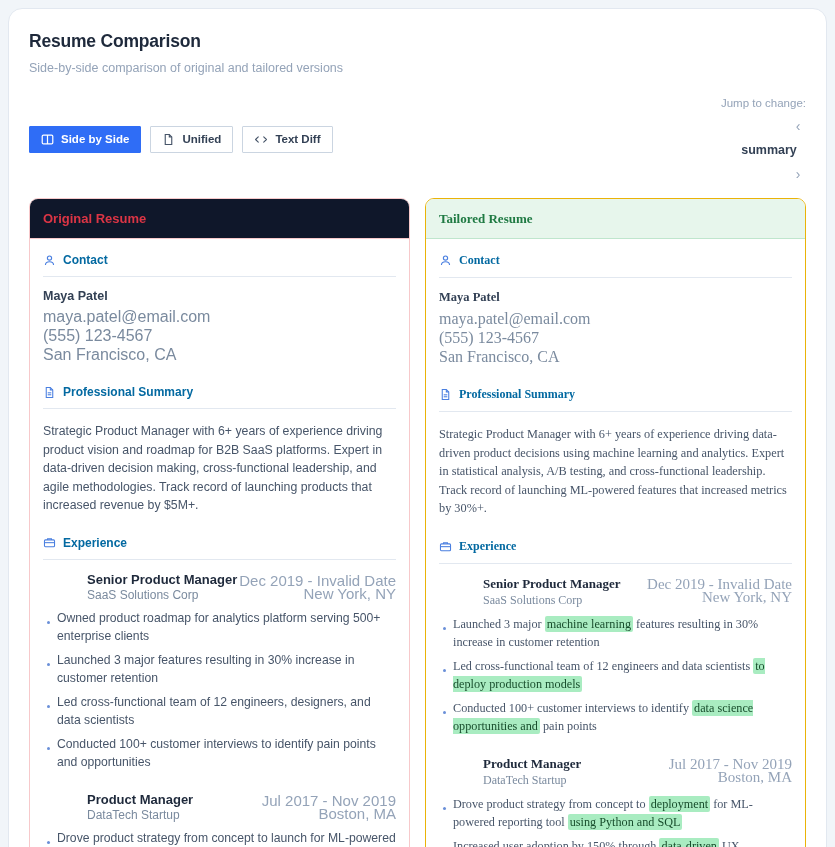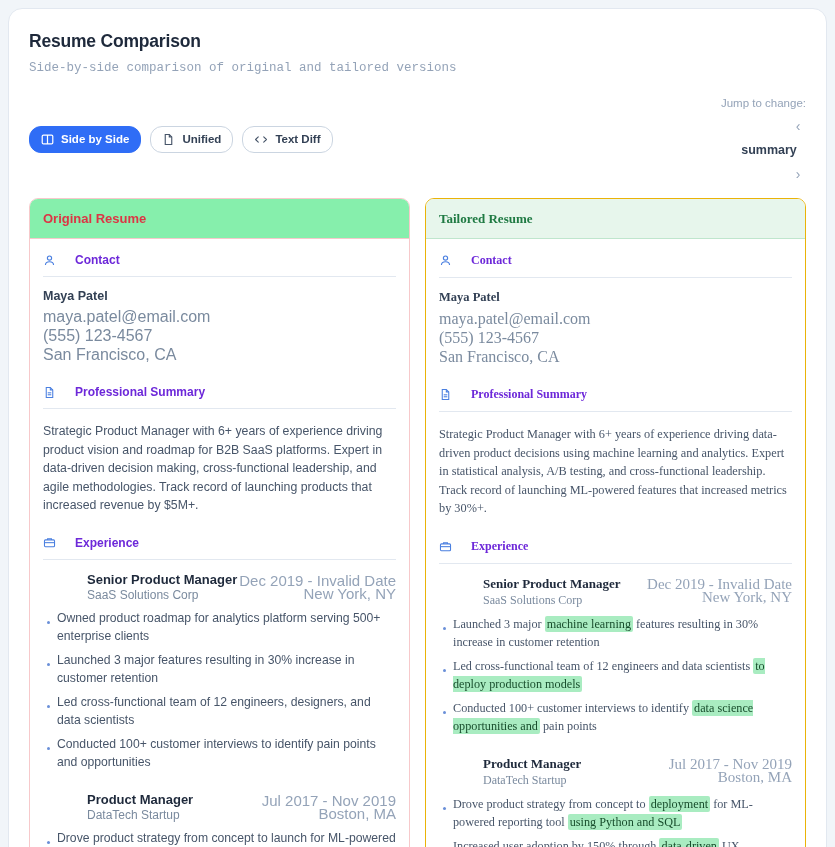--- a/index.html
+++ b/index.html
@@ -26,38 +26,37 @@
   .page-title {
     font-size: 17.5px;
     font-weight: bold;
     color: #1e293b;
     letter-spacing: -0.2px;
   }
   .page-subtitle {
     margin-top: 9px;
     font-size: 12.5px;
     color: #94a3b8;
-    font-family: Liberation Mono, monospace;
   }
 
   .toolbar-row {
     display: flex;
     align-items: center;
     justify-content: space-between;
     margin-top: 22px;
   }
   .view-modes { display: flex; gap: 9px; }
   .mode-btn {
     display: flex;
     align-items: center;
     gap: 7px;
     height: 27px;
     padding: 0 11px;
     border: 1px solid #cbd5e1;
-    border-radius: 12px;
+    border-radius: 1px;
     background: #ffffff;
     font-size: 11.5px;
     font-weight: bold;
     color: #334155;
     cursor: pointer;
     white-space: nowrap;
   }
   .mode-btn.active {
     background: #2f6df6;
     border-color: #2f6df6;
@@ -103,21 +102,21 @@
   .panel.tailored { border: 1px solid #eab308; background: #ffffff; font-family: Liberation Serif, serif; }
   .panel-head {
     height: 40px;
     display: flex;
     align-items: center;
     padding: 0 13px;
     font-size: 13px;
     font-weight: bold;
   }
   .panel.original .panel-head {
-    background: #86efac;
+    background: #0f172a;
     color: #dc3545;
     border-bottom: 1px solid #f7c9cb;
   }
   .panel.tailored .panel-head {
     background: #e7f6ec;
     color: #1f7a43;
     border-bottom: 1px solid #bfe6cd;
   }
   .panel-body {
     padding: 14px 13px 0 13px;
@@ -129,22 +128,21 @@
   .section-head {
     display: flex;
     align-items: center;
     gap: 7px;
     padding-bottom: 9px;
     border-bottom: 1px solid #e2e8f0;
   }
   .section-head .title {
     font-size: 12px;
     font-weight: bold;
-    color: #6d28d9;
-    margin-left: 12px;
+    color: #0369a1;
   }
   .section-head svg { display: block; }
 
   .contact-block { padding-top: 12px; }
   .contact-name {
     font-size: 12.5px;
     font-weight: bold;
     color: #334155;
     margin-bottom: 4px;
   }

